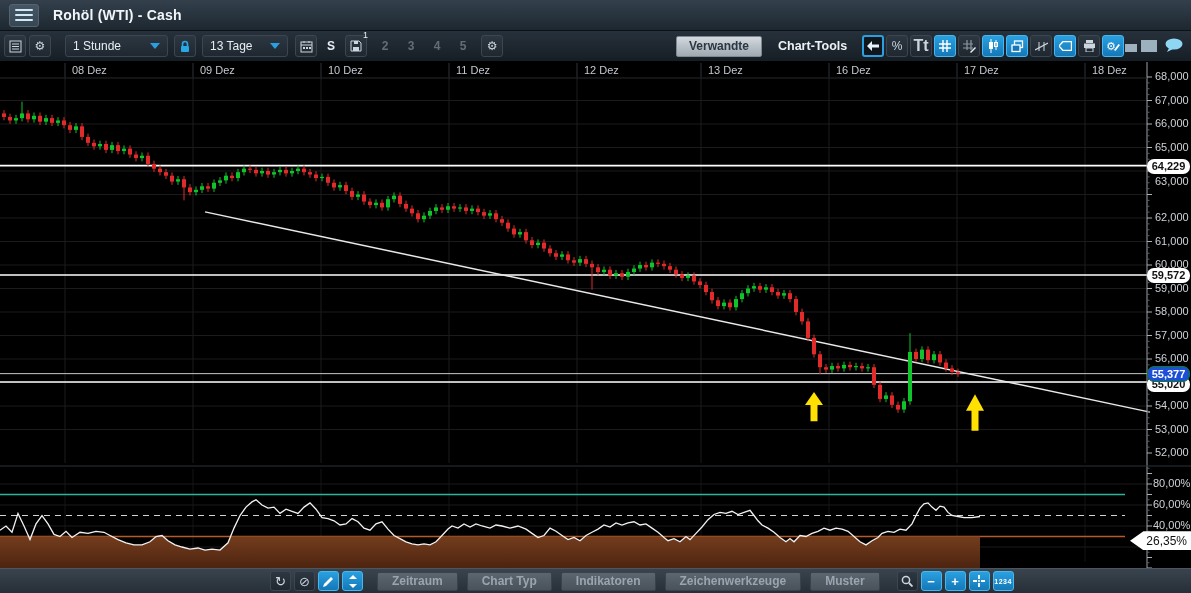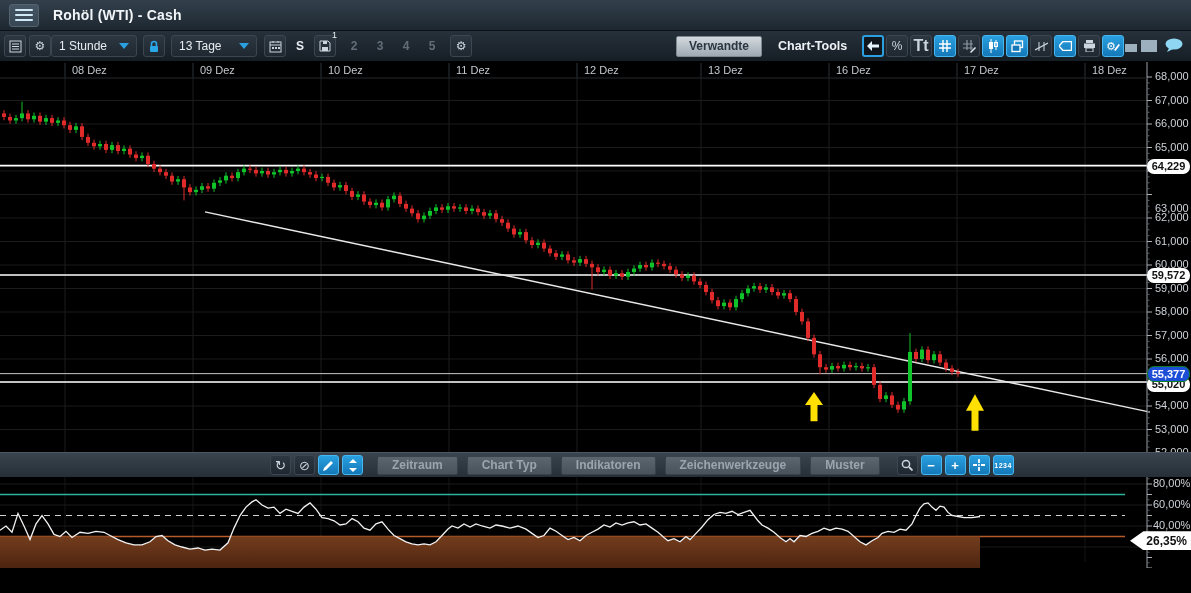--- a/index.html
+++ b/index.html
@@ -30,29 +30,29 @@
     color:#e8edf1;display:flex;align-items:center;padding:0 7px;gap:8px;cursor:pointer;}
   .dd .caret{width:0;height:0;border-left:5px solid transparent;border-right:5px solid transparent;border-top:6px solid #2aa0e0;}
   .slotnum{color:#636d77;font-weight:bold;width:20px;text-align:center;}
   .related-btn{height:21px;background:linear-gradient(#d3d9de,#9fa9b2);color:#2a3642;border:1px solid #7d8891;
     border-radius:2px;font-weight:bold;font-size:12px;display:flex;align-items:center;padding:0 12px;cursor:pointer;}
   .ct-label{color:#eef2f5;font-size:12.5px;font-weight:bold;margin:0 10px 0 12px;}
   .sizes{display:flex;align-items:flex-end;gap:4px;margin-left:auto;}
   .sz{background:#9db0bd;cursor:pointer;}
   .bubble{color:#8fd6f2;font-size:15px;margin:0 8px 0 8px;cursor:pointer;}
   
-  .chart-region{position:relative;height:390px;background:#000;padding-left:27px;}
+  .chart-region{position:relative;height:506px;background:#000;padding-left:27px;}
   .chart-region svg{position:absolute;left:0;top:0;}
   .date-label{position:absolute;top:2px;color:#c3c9cf;font-size:11px;white-space:nowrap;}
   .price-label{position:absolute;left:1155px;color:#ced3d8;font-size:11px;white-space:nowrap;text-align:right;}
   .rsi-label{position:absolute;left:1153px;color:#ced3d8;font-size:11px;white-space:nowrap;}
   .badge{position:absolute;left:1147px;width:43px;height:15px;border-radius:7px;background:#fff;color:#111;
     font-size:11px;font-weight:bold;text-align:center;line-height:15px;}
   .badge.green{background:#1d4ed8;border:1px solid #0e7c22;color:#fff;height:16px;line-height:15px;z-index:3;}
-  .rsi-badge{position:absolute;left:1130px;width:61px;height:19px;background:#fff;color:#111;font-size:12px;font-weight:bold;
+  .rsi-badge{position:absolute;left:1130px;width:61px;height:19px;background:#fff;color:#111;font-size:12px;font-weight:normal;
     display:flex;align-items:center;justify-content:flex-end;padding-right:4px;
     clip-path:polygon(0 50%,22% 0,100% 0,100% 100%,22% 100%);z-index:3;}
   
   .bottombar{height:25px;background:linear-gradient(#3a444e,#262f37);border-top:1px solid #4b5660;
     display:flex;align-items:center;position:relative;}
   .bt-btn{height:19px;background:linear-gradient(#5c666f,#49525a);border:1px solid #3a434b;border-radius:2px;
     color:#9aa5b0;font-weight:bold;font-size:12px;display:flex;align-items:center;padding:0 14px;margin-right:9px;cursor:pointer;}
   .mini{width:21px;height:20px;border-radius:3px;display:flex;align-items:center;justify-content:center;
     background:linear-gradient(#2d3741,#1f2831);border:1px solid #3c4650;color:#cdd6de;font-size:13px;cursor:pointer;margin-right:3px;}
   .mini.blue{background:linear-gradient(#2aa0e0,#1478b8);border-color:#45b8f2;color:#fff;font-weight:bold;}
@@ -72,21 +72,21 @@
 <div class="toolbar">
   <div class="icon24" style="margin-left:4px">
     <svg width="13" height="13" viewBox="0 0 13 13">
         <rect x="1" y="1" width="11" height="11" fill="none" stroke="#cdd6de"></rect>
         <line x1="3" y1="4" x2="10" y2="4" stroke="#cdd6de"></line>
         <line x1="3" y1="6.5" x2="10" y2="6.5" stroke="#cdd6de"></line>
         <line x1="3" y1="9" x2="10" y2="9" stroke="#cdd6de"></line>
       </svg>
   </div>
   <div class="icon24" style="margin-left:3px">⚙</div>
-  <div class="dd" style="margin-left:0;width:86px">
+  <div class="dd" style="margin-left:14px;width:103px">
     <span style="flex:1">1 Stunde</span>
       <span class="caret"></span>
   </div>
   <div class="icon24" style="margin-left:6px">
     <svg width="12" height="13" viewBox="0 0 12 13">
         <path d="M3.5 6 V4 a2.5 2.5 0 0 1 5 0 V6" fill="none" stroke="#2aa7e6" stroke-width="1.6"></path>
         <rect x="2" y="6" width="8" height="6" rx="1" fill="#2aa7e6"></rect>
       </svg>
   </div>
   <div class="dd" style="margin-left:6px;width:86px">
@@ -686,21 +686,21 @@
       <div class="price-label" style="top:384px">52,000</div>
       <div class="price-label" style="top:360.5px">53,000</div>
       <div class="price-label" style="top:337px">54,000</div>
       <div class="price-label" style="top:290px">56,000</div>
       <div class="price-label" style="top:266.5px">57,000</div>
       <div class="price-label" style="top:243px">58,000</div>
       <div class="price-label" style="top:219.5px">59,000</div>
       <div class="price-label" style="top:196px">60,000</div>
       <div class="price-label" style="top:172.5px">61,000</div>
       <div class="price-label" style="top:149px">62,000</div>
-      <div class="price-label" style="top:140px">63,000</div>
+      <div class="price-label" style="top:113px">63,000</div>
       <div class="price-label" style="top:78.5px">65,000</div>
       <div class="price-label" style="top:55px">66,000</div>
       <div class="price-label" style="top:31.5px">67,000</div>
       <div class="price-label" style="top:8px">68,000</div>
       <div class="badge" style="top:96.61850000000001px">64,229</div>
       <div class="badge" style="top:206.05799999999994px">59,572</div>
       <div class="badge" style="top:315.0299999999999px">55,020</div>
       <div class="badge green" style="top:303.6404999999999px">55,377</div>
       <div class="rsi-label" style="top:415px">80,00%</div>
       <div class="rsi-label" style="top:436px">60,00%</div>

